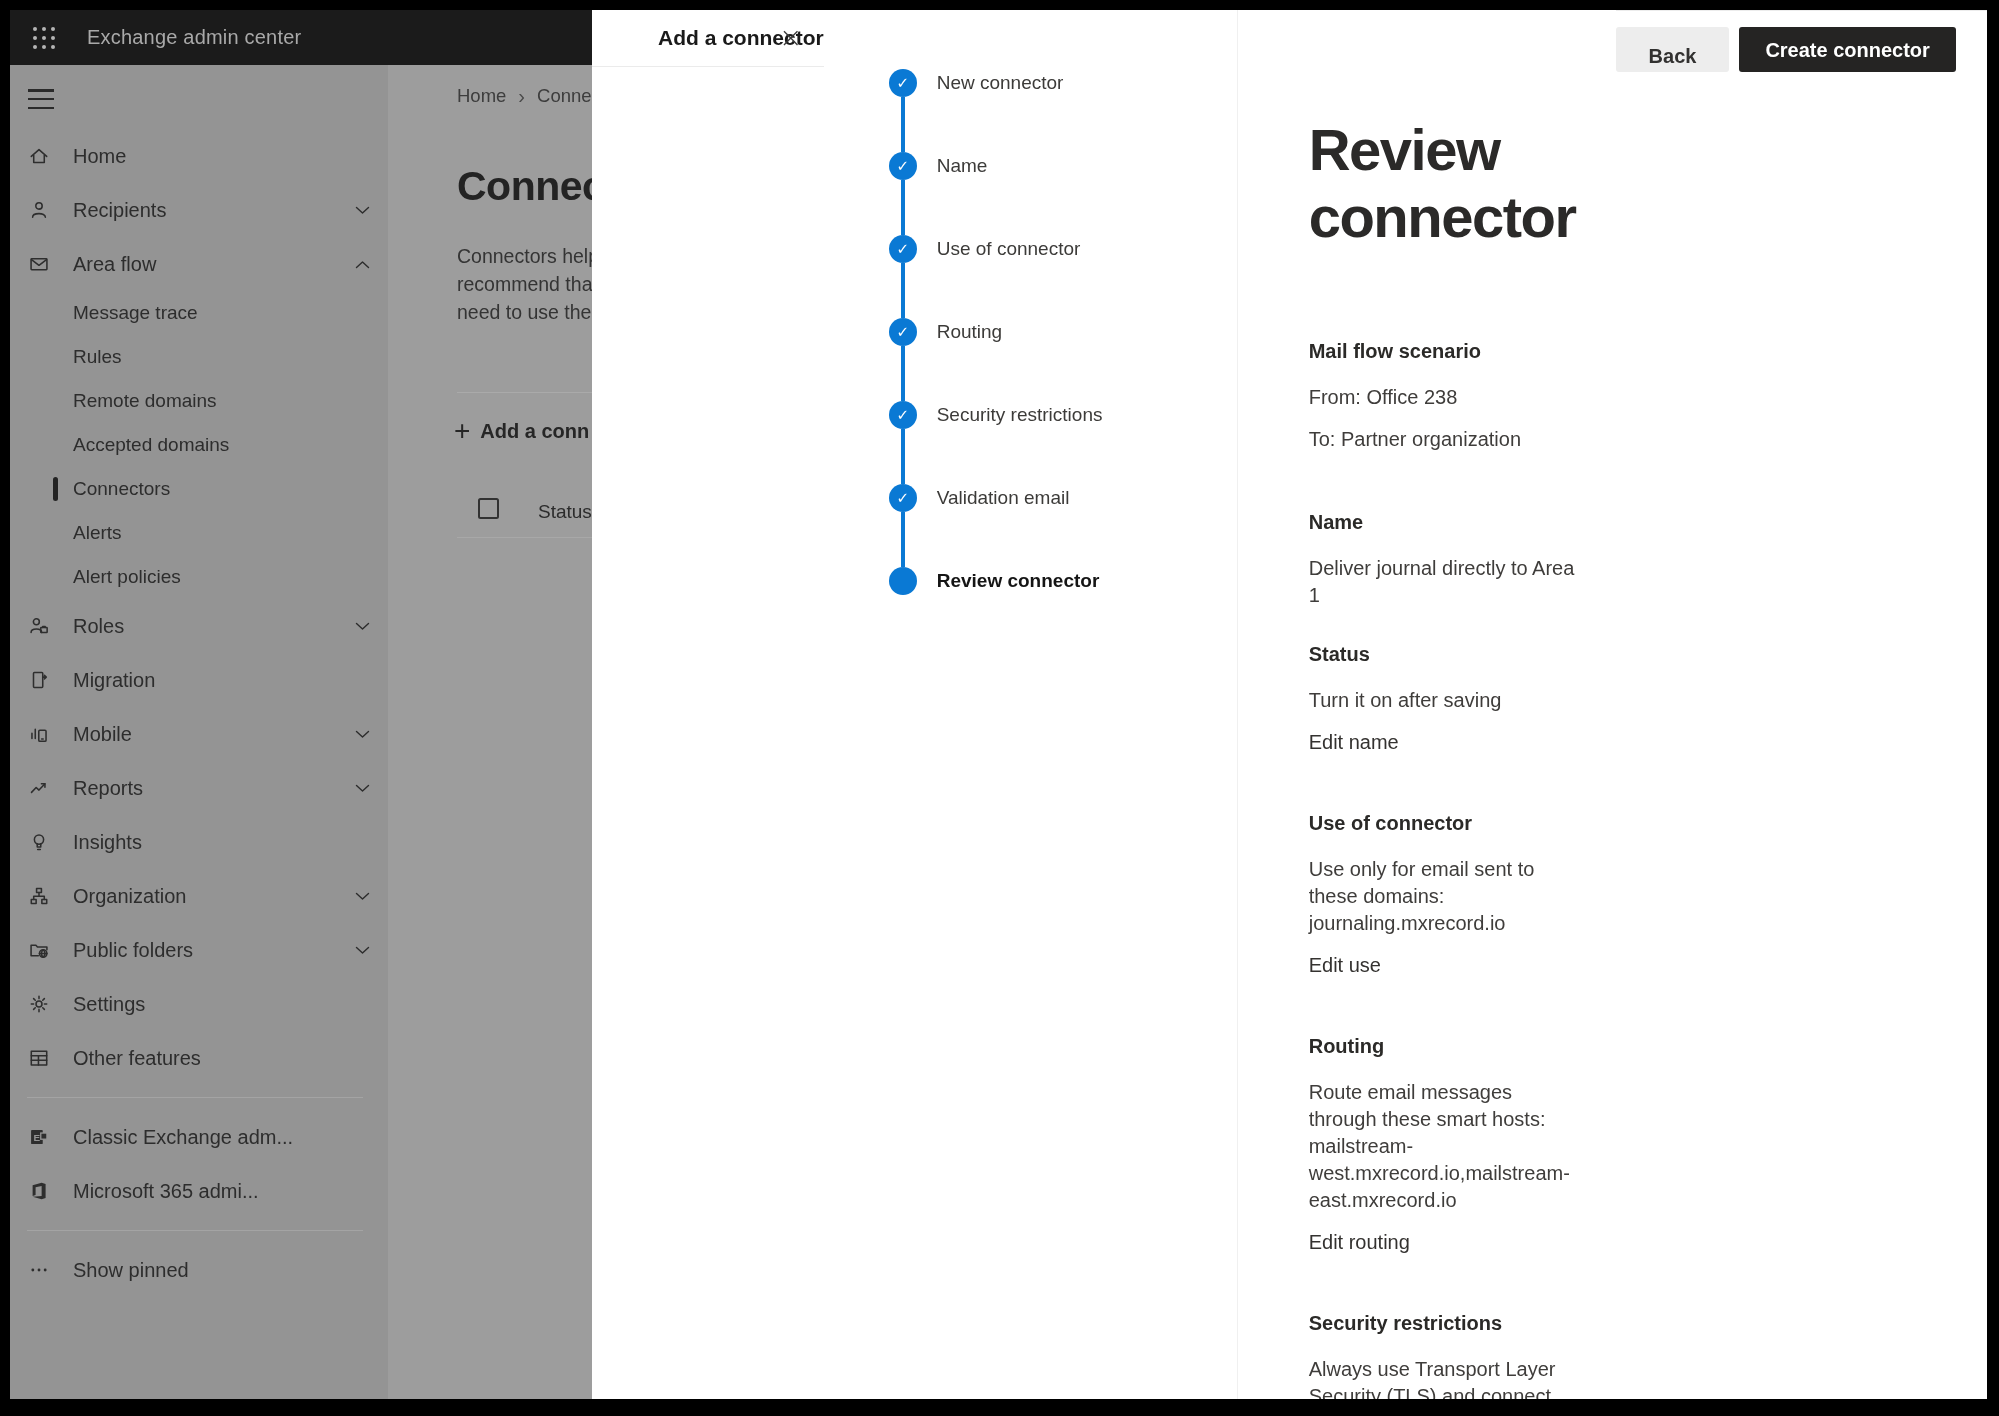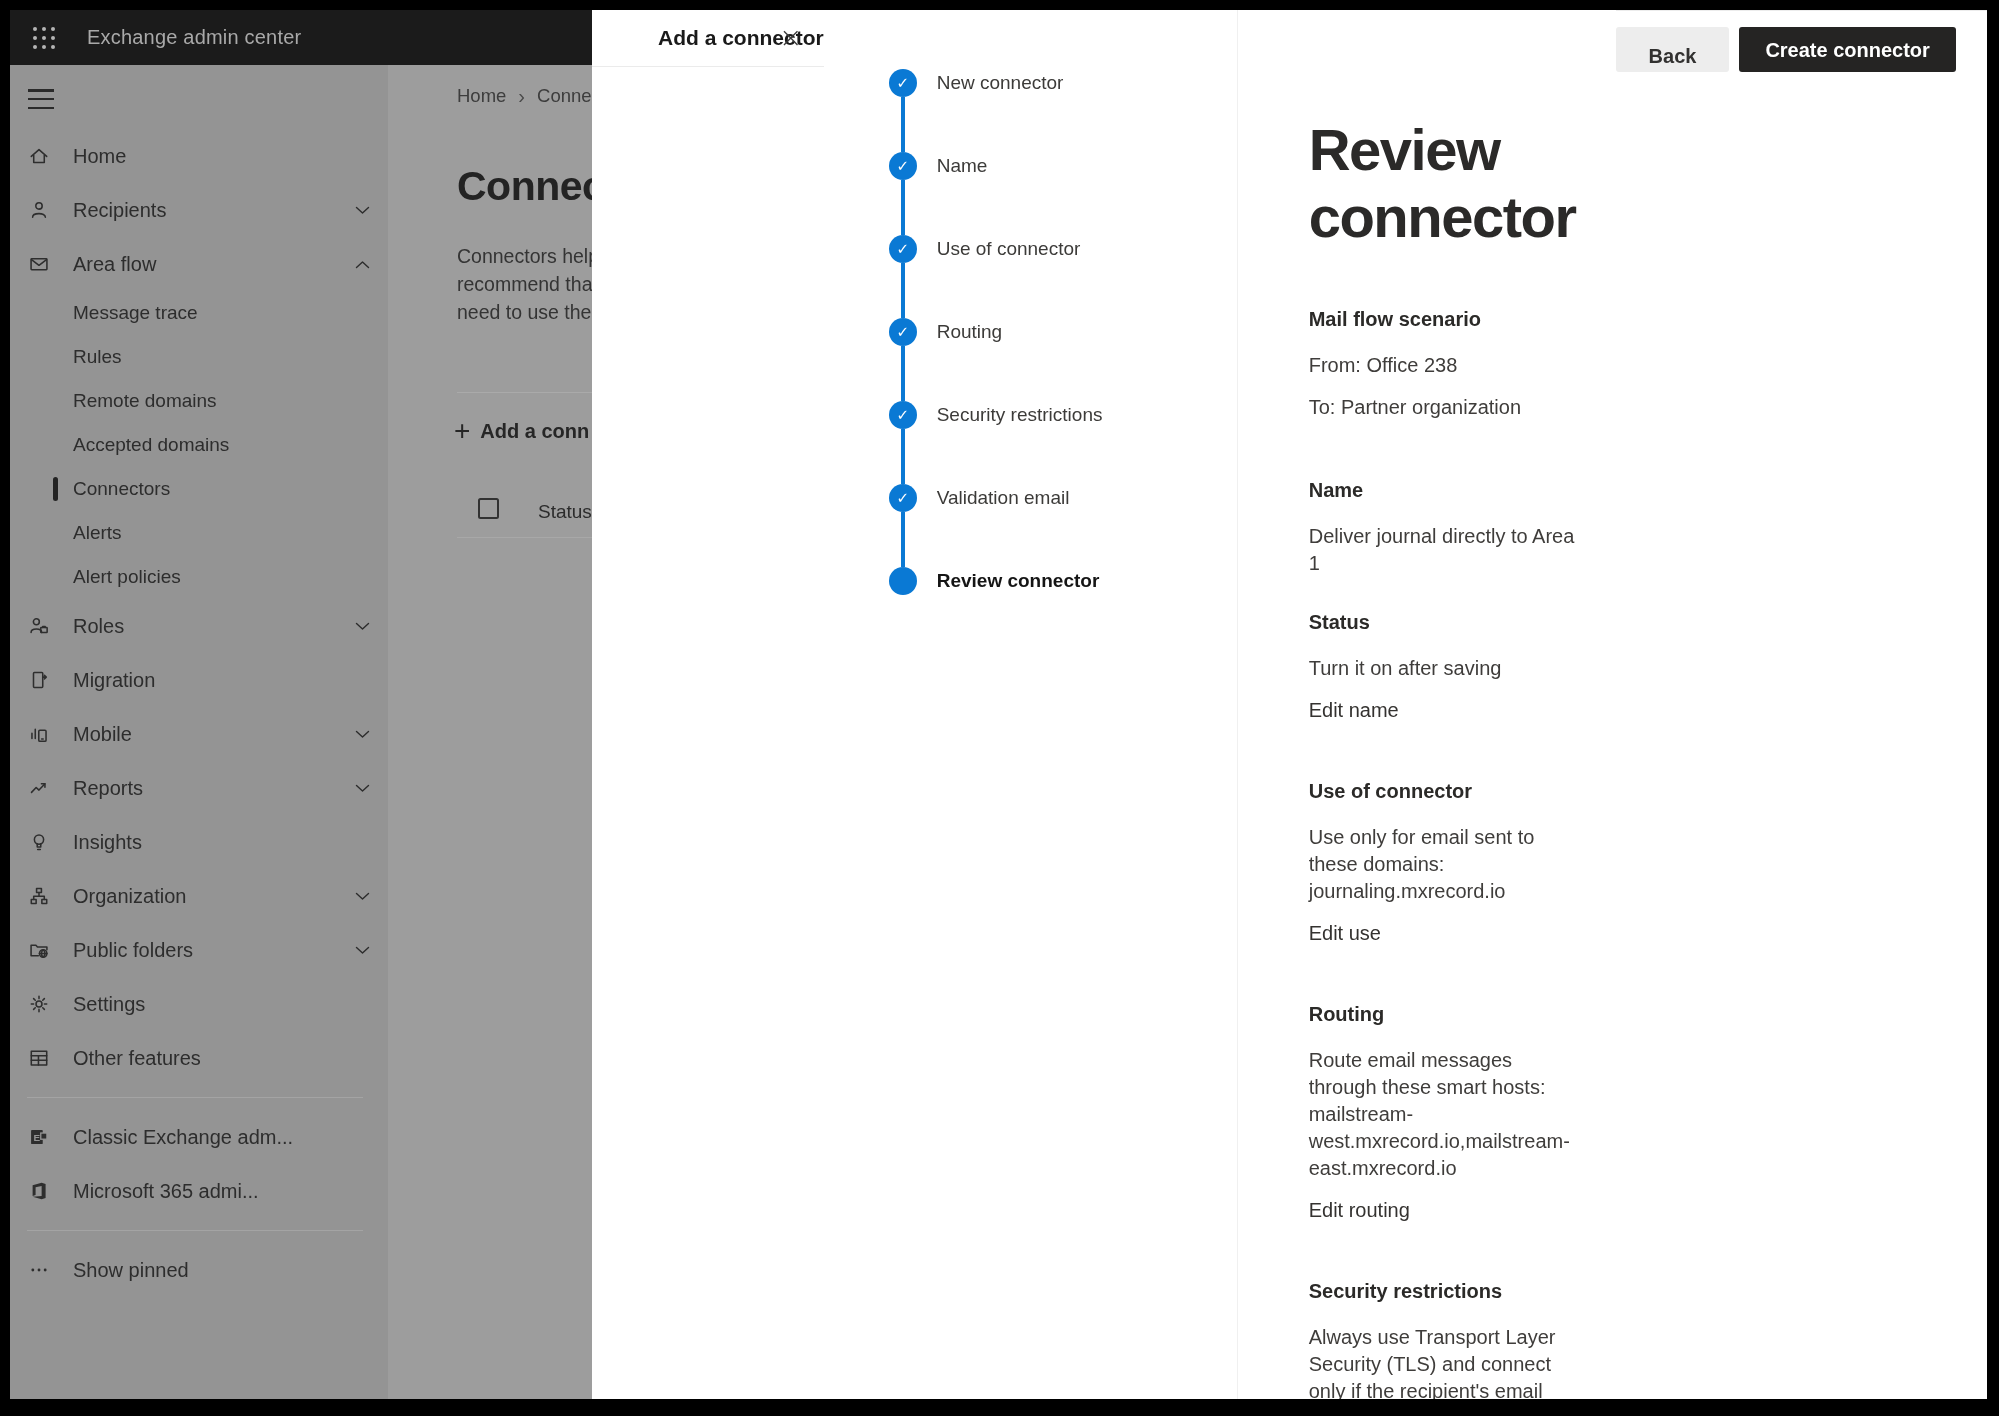--- a/index.html
+++ b/index.html
@@ -65,21 +65,21 @@
   .step .dot { width:28px; height:28px; border-radius:50%; background:#0a79d4; flex:none; display:flex; align-items:center; justify-content:center; color:#fff; font-size:15px; font-weight:700; font-family:"DejaVu Sans",sans-serif; }
   .step .seg { position:absolute; left:12.5px; top:28px; width:3.5px; height:55px; background:#0a79d4; }
   .step:last-child .seg { display:none; }
   .step .slabel { margin-left:20px; font-size:19px; color:#3c3b39; line-height:28px; white-space:nowrap; }
   .step.current .slabel { font-weight:700; color:#151515; }
 
   
   .review { flex:1; padding:0 40px 0 71px; overflow:hidden; }
   .rv-heading { margin-top:106px; font-size:58px; font-weight:700; color:#2b2a29; letter-spacing:-1.5px; margin-bottom:16px; }
   .rv-section { margin-top:58px; }
-  .rv-section:first-child { margin-top:58px; }
+  .rv-section:first-child { margin-top:90px; }
   .rv-h { font-size:20px; font-weight:700; color:#2b2a28; margin:34px 0 21px; }
   .rv-h:first-child { margin-top:0; }
   .rv-p { font-size:20px; color:#3f3d3b; line-height:27px; margin:0 0 15px; max-width:820px; }
   .rv-a { display:inline-block; font-size:20px; color:#343230; margin-top:2px; text-decoration:none; cursor:pointer; }
 
   
   .modal-footer { height:78px; flex:none; border-top:1px solid #ececec; display:flex; align-items:center; justify-content:flex-end; padding-right:414px; gap:10px; }
   .btn { height:45px; border:none; border-radius:3px; font-size:20px; font-weight:600; cursor:pointer; font-family:inherit; }
   .btn-back { background:#ededed; color:#323130; padding:18px 33px; }
   .btn-primary { background:#252423; color:#ffffff; padding:12px 26px; }

